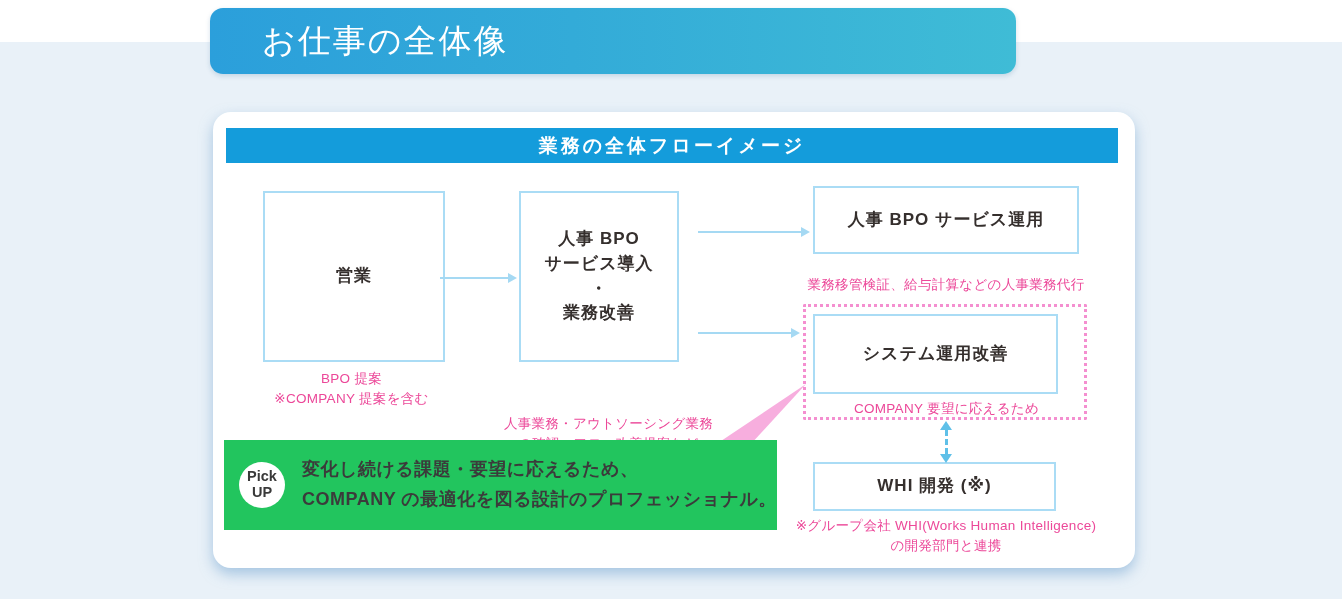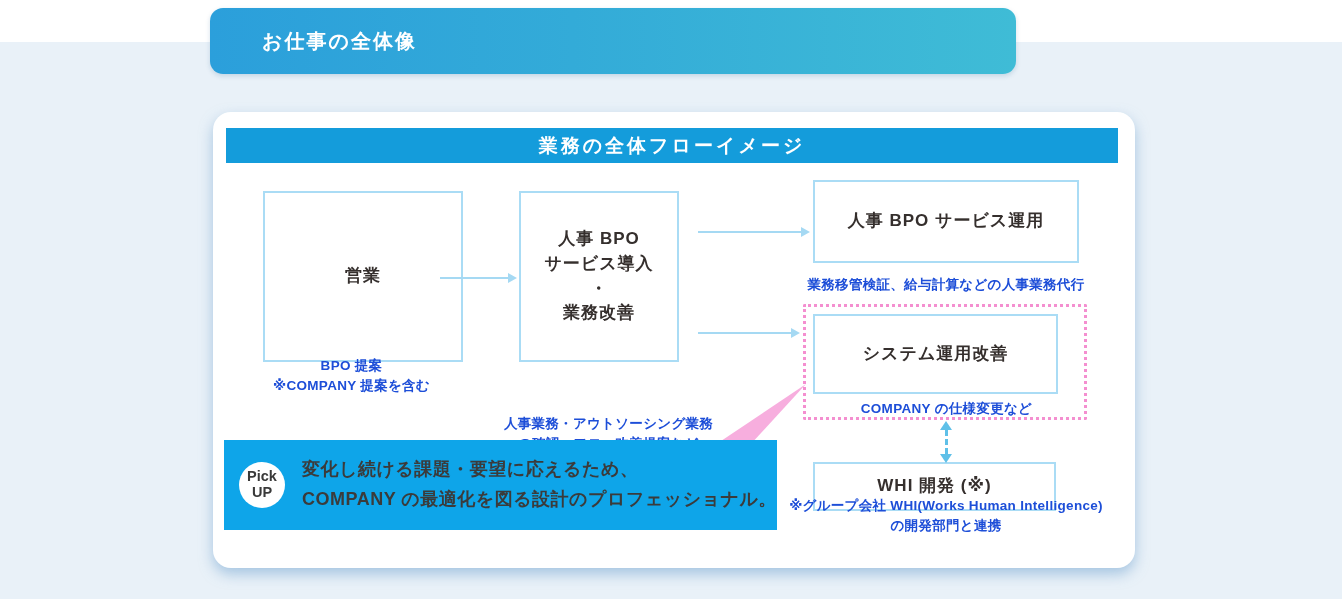--- a/index.html
+++ b/index.html
@@ -14,21 +14,21 @@
   
   .banner {
     position:absolute; left:210px; top:8px; width:806px; height:66px;
     border-radius:13px;
     background:linear-gradient(90deg,#2b9fdb 0%,#33abd8 45%,#3fbcd6 100%);
     display:flex; align-items:center; padding-left:52px;
     box-shadow:0 2px 5px rgba(20,90,140,.18);
     z-index:3;
   }
   .banner-title {
-    color:#fff; font-size:20px; font-weight:700; letter-spacing:2px;
+    color:#fff; font-size:33px; font-weight:400; letter-spacing:2px;
   }
 
   
   .card {
     position:absolute; left:213px; top:112px; width:922px; height:456px;
     background:#fff; border-radius:18px;
     box-shadow:0 6px 14px rgba(110,160,205,.55);
     z-index:2;
     padding-left:31px;
   }
@@ -39,35 +39,35 @@
   .panel-title { color:#fff; font-size:19px; font-weight:800; letter-spacing:3px; }
 
   
   .fbox {
     position:absolute; background:#fff; border:2px solid #aadcf5;
     display:flex; align-items:center; justify-content:center; text-align:center;
   }
   .fbox .lbl { color:#352f2d; font-size:17px; font-weight:800; line-height:1.45; letter-spacing:1px; }
   .preline { white-space:pre-line; }
 
-  .box-sales  { left:50px;  top:79px;  width:200px; height:171px; }
+  .box-sales  { left:50px;  top:79px;  width:182px; height:171px; }
   .box-setup  { left:306px; top:79px;  width:160px; height:171px; }
-  .box-ops    { left:600px; top:68px;  width:266px; height:83px; }
+  .box-ops    { left:600px; top:74px;  width:266px; height:68px; }
   .box-system { left:600px; top:202px; width:245px; height:80px; }
   .box-whi    { left:600px; top:350px; width:243px; height:49px; }
 
   .caption {
-    position:absolute; text-align:center; color:#1d4ed8;
-    font-size:13.5px; line-height:1.45; letter-spacing:.3px;font-weight:bold;
+    position:absolute; text-align:center; color:#ec4899;
+    font-size:13.5px; line-height:1.45; letter-spacing:.3px;
   }
-  .cap-sales  { left:18px;  top:244px; width:241px; }
+  .cap-sales  { left:18px;  top:257px; width:241px; }
   .cap-setup  { left:280px; top:257px; width:231px;margin-top:45px; }
   .cap-ops    { left:573px; top:163px; width:320px; }
   .cap-system { left:600px; top:287px; width:267px; }
-  .cap-whi    { left:553px; top:384px; width:360px; }
+  .cap-whi    { left:553px; top:404px; width:360px; }
 
   
   .harrow { position:absolute; height:10px; }
   .harrow .shaft { position:absolute; left:0; right:7px; top:4px; height:2px; background:#a5d9f3; }
   .harrow .tip {
     position:absolute; right:0; top:0; width:0; height:0;
     border-top:5px solid transparent; border-bottom:5px solid transparent;
     border-left:9px solid #a5d9f3;
   }
   .ar1 { left:227px; top:161px; width:77px; }
@@ -90,21 +90,21 @@
   .varrow .mid { flex:1; width:0; border-left:3px dashed #5fc0e8; }
   .varrow .down {
     width:0; height:0; border-left:6px solid transparent; border-right:6px solid transparent;
     border-top:9px solid #5fc0e8;
   }
 
   
   .pointer { position:absolute; left:487px; top:267px; width:120px; height:66px; }
   .callout {
     position:absolute; left:11px; top:328px; width:553px; height:90px;
-    background:#0ea5e9; display:flex; align-items:center;
+    background:#22c55e; display:flex; align-items:center;
   }
   .badge {
     position:absolute; left:15px; top:22px; width:46px; height:46px;
     background:#fff; border-radius:50%;
     display:flex; align-items:center; justify-content:center; text-align:center;
   }
   .badge .btxt { font-size:14.5px; font-weight:800; color:#3a3a3a; line-height:1.08; }
   .callout .ctext {
     margin-left:78px; font-size:18px; font-weight:800; color:#3b3b3b;
     line-height:1.65; letter-spacing:.5px;
@@ -143,21 +143,21 @@
     </div>
     <div class="fbox box-whi">
       <span class="lbl">WHI 開発 (※)</span>
     </div>
 
     <div class="caption cap-sales preline">BPO 提案
 ※COMPANY 提案を含む</div>
     <div class="caption cap-setup preline">人事業務・アウトソーシング業務
 の確認、フロー改善提案など</div>
     <div class="caption cap-ops">業務移管検証、給与計算などの人事業務代行</div>
-    <div class="caption cap-system">COMPANY の仕様変更など</div>
+    <div class="caption cap-system">COMPANY 要望に応えるため</div>
     <div class="caption cap-whi preline">※グループ会社 WHI(Works Human Intelligence)
 の開発部門と連携</div>
 
     <div class="harrow ar1">
       <div class="shaft"></div>
       <div class="tip"></div>
     </div>
     <div class="harrow ar2">
       <div class="shaft"></div>
       <div class="tip"></div>

